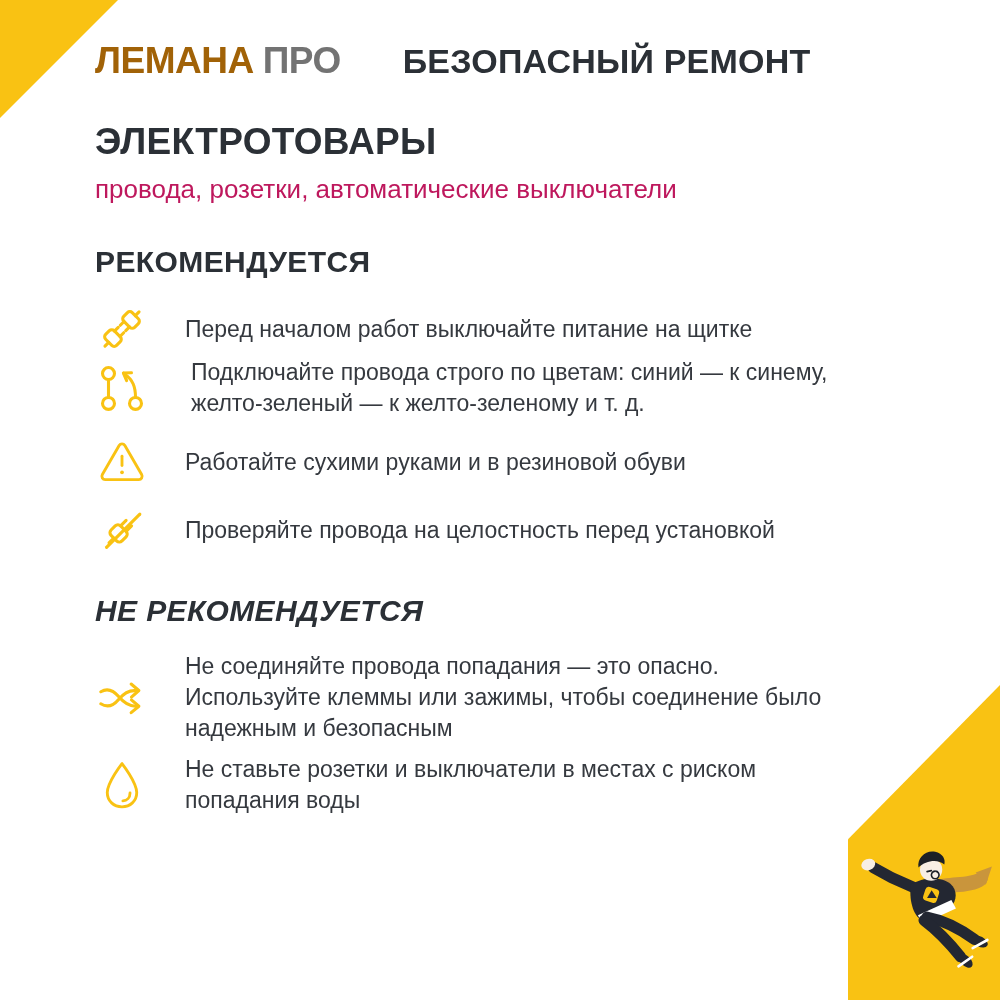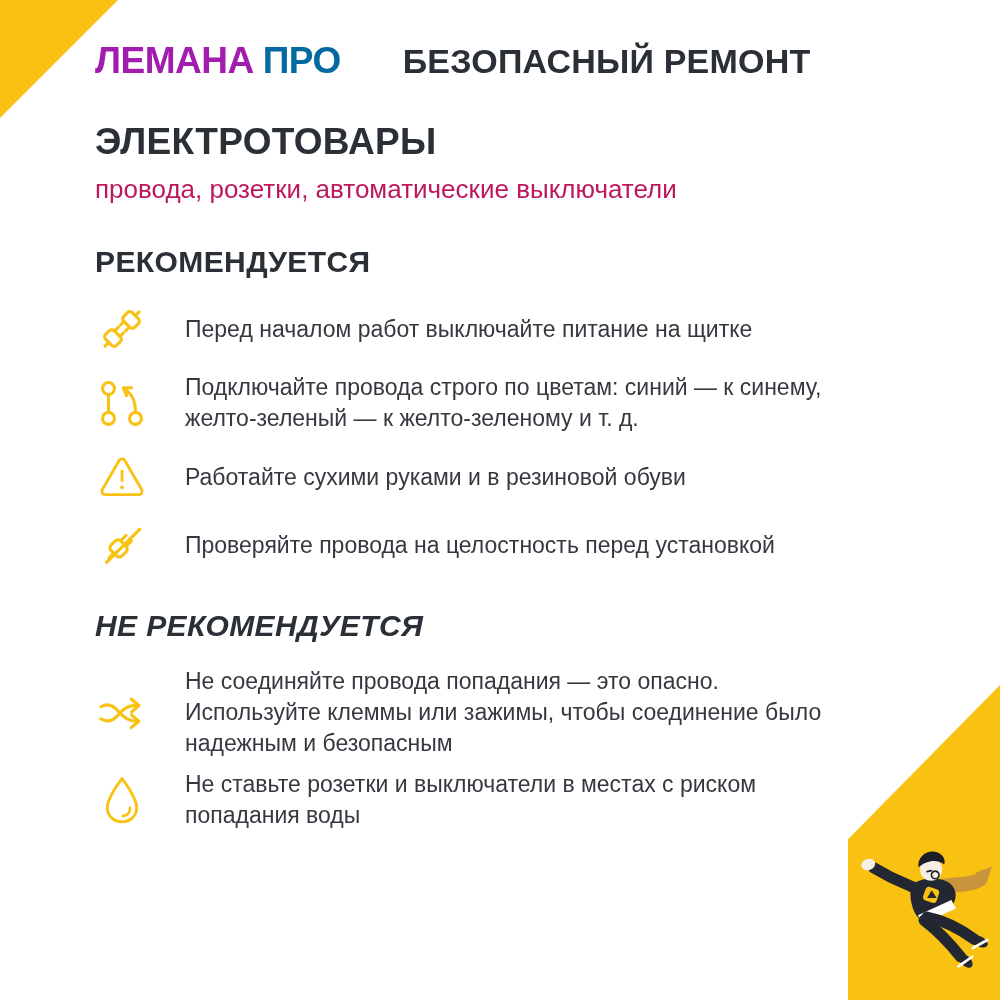--- a/index.html
+++ b/index.html
@@ -19,22 +19,22 @@
     position:absolute;right:0;bottom:0;width:152px;height:315px;
     background:#F9C213;
     clip-path:polygon(100% 0,0 49%,0 100%,100% 100%);
   }
   .mascot{position:absolute;left:-2px;bottom:22px;width:152px;height:152px;}
 
   .content{position:relative;padding:0 92px 0 95px;}
 
   .header{display:flex;align-items:baseline;padding-top:42px;}
   .logo{font-size:37px;font-weight:900;letter-spacing:-0.5px;line-height:1;white-space:nowrap;}
-  .logo .primary{color:#a21caf;}
-  .logo .accent{color:#0369a1;margin-left:9px;}
+  .logo .primary{color:#a16207;}
+  .logo .accent{color:#737373;margin-left:9px;}
   .header-title{
     font-size:34px;font-weight:800;color:#2B3036;letter-spacing:0.2px;
     margin-left:62px;line-height:1;white-space:nowrap;
   }
 
   .page-title{
     margin:44px 0 0 0;font-size:37px;font-weight:800;color:#2B3036;
     letter-spacing:0.3px;line-height:1;
   }
   .page-subtitle{
@@ -51,21 +51,21 @@
   .item{display:flex;align-items:center;}
   .item .ic{
     flex:0 0 54px;width:54px;height:54px;margin-right:36px;
     display:flex;align-items:center;justify-content:center;
   }
   .item .txt{
     margin:0;font-size:23px;line-height:31px;color:#35393F;
     white-space:pre-line;font-weight:400;
   }
   .sec-rec .item-1{margin-top:24px;}
-  .sec-rec .item-2{margin-top:16px;}
+  .sec-rec .item-2{margin-top:1px;gap:6px;}
   .sec-rec .item-3{margin-top:16px;}
   .sec-rec .item-4{margin-top:14px;}
   .sec-not .item-1{margin-top:24px;}
   .sec-not .item-2{margin-top:10px;}
 
   .ic svg{display:block;}
   .stroke{fill:none;stroke:#F9C213;stroke-width:3.2;stroke-linecap:round;stroke-linejoin:round;}
 </style>
 </head>
 <body>

